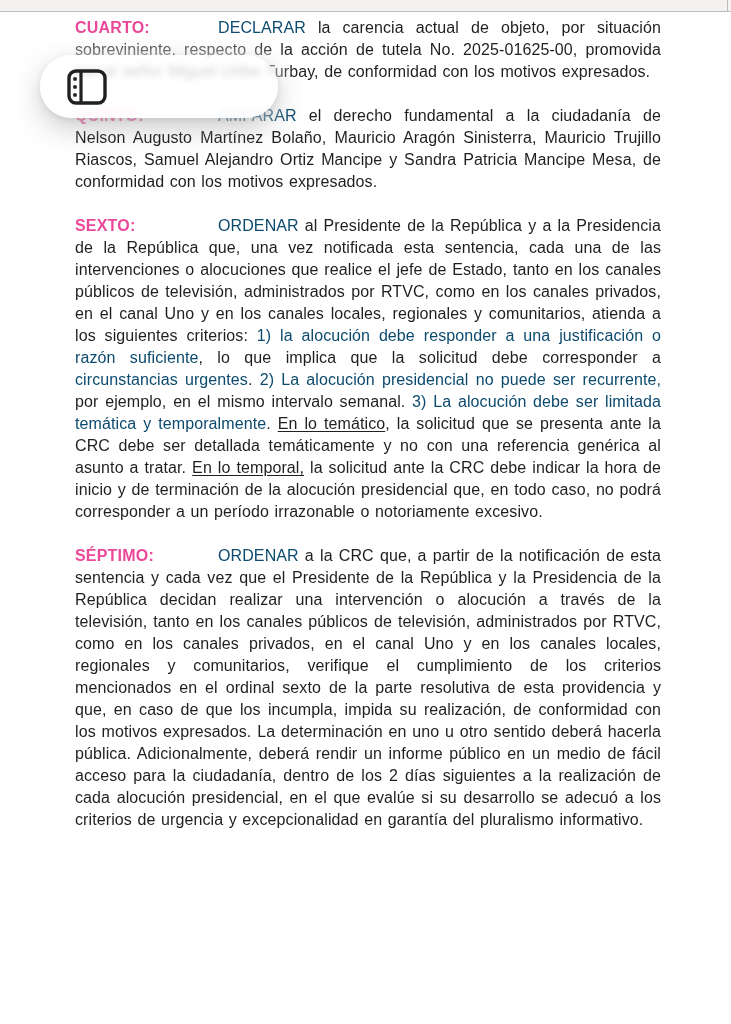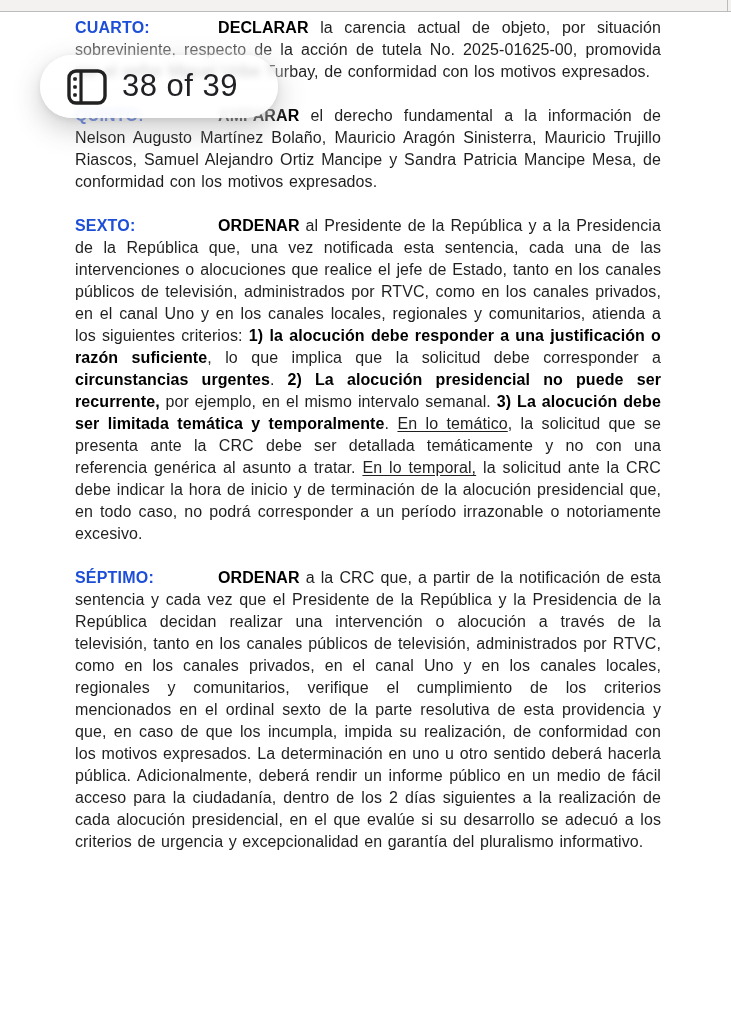--- a/index.html
+++ b/index.html
@@ -56,24 +56,24 @@
     line-height: 22px;
     text-align: justify;
     margin: 0 0 22px 0;
     letter-spacing: 0.1px;
     word-spacing: 1px;
   }
   .p-label {
     display: inline-block;
     width: 143px;
     font-weight: bold;
-    color: #1d4ed8;
+    color: #ec4899;
     letter-spacing: 0.2px;
   }
-  .para .b { font-weight: bold; color: #000000; }
+  .para .b { font-weight: normal; color: #0c4a6e; }
   .para .u { text-decoration: underline; text-underline-offset: 2px; margin-top: 8px; }
 
   
   .page-pill {
     position: absolute;
     left: 40px; top: 55px;
     width: 238px; height: 63px;
     border-radius: 32px;
     background: linear-gradient(180deg, rgba(255,255,255,0.72), rgba(255,255,255,0.94));
     backdrop-filter: blur(3px);
@@ -100,28 +100,27 @@
 </head>
 <body>
 
 <div class="chrome-strip"></div>
 <div class="page-edge-left"></div>
 <div class="page-edge-right"></div>
 
 <div class="doc-page">
   <div class="doc-body">
       <p class="para"><span class="p-label">CUARTO:</span><span class="b">DECLARAR</span><span> la carencia actual de objeto, por situación sobreviniente, respecto de la acción de tutela No. 2025-01625-00, promovida por el señor Miguel Uribe Turbay, de conformidad con los motivos expresados.</span></p>
-      <p class="para"><span class="p-label">QUINTO:</span><span class="b">AMPARAR</span><span> el derecho fundamental a la información de Nelson Augusto Martínez Bolaño, Mauricio Aragón Sinisterra, Mauricio Trujillo Riascos, Samuel Alejandro Ortiz Mancipe y Sandra Patricia Mancipe Mesa, de conformidad con los motivos expresados.</span></p>
+      <p class="para"><span class="p-label">QUINTO:</span><span class="b">AMPARAR</span><span> el derecho fundamental a la ciudadanía de Nelson Augusto Martínez Bolaño, Mauricio Aragón Sinisterra, Mauricio Trujillo Riascos, Samuel Alejandro Ortiz Mancipe y Sandra Patricia Mancipe Mesa, de conformidad con los motivos expresados.</span></p>
       <p class="para"><span class="p-label">SEXTO:</span><span class="b">ORDENAR</span><span> al Presidente de la República y a la Presidencia de la República que, una vez notificada esta sentencia, cada una de las intervenciones o alocuciones que realice el jefe de Estado, tanto en los canales públicos de televisión, administrados por RTVC, como en los canales privados, en el canal Uno y en los canales locales, regionales y comunitarios, atienda a los siguientes criterios: </span><span class="b">1) la alocución debe responder a una justificación o razón suficiente</span><span>, lo que implica que la solicitud debe corresponder a </span><span class="b">circunstancias urgentes</span><span>. </span><span class="b">2) La alocución presidencial no puede ser recurrente,</span><span> por ejemplo, en el mismo intervalo semanal. </span><span class="b">3) La alocución debe ser limitada temática y temporalmente</span><span>. </span><span class="u">En lo temático</span><span>, la solicitud que se presenta ante la CRC debe ser detallada temáticamente y no con una referencia genérica al asunto a tratar. </span><span class="u">En lo temporal,</span><span> la solicitud ante la CRC debe indicar la hora de inicio y de terminación de la alocución presidencial que, en todo caso, no podrá corresponder a un período irrazonable o notoriamente excesivo.</span></p>
       <p class="para"><span class="p-label">SÉPTIMO:</span><span class="b">ORDENAR</span><span> a la CRC que, a partir de la notificación de esta sentencia y cada vez que el Presidente de la República y la Presidencia de la República decidan realizar una intervención o alocución a través de la televisión, tanto en los canales públicos de televisión, administrados por RTVC, como en los canales privados, en el canal Uno y en los canales locales, regionales y comunitarios, verifique el cumplimiento de los criterios mencionados en el ordinal sexto de la parte resolutiva de esta providencia y que, en caso de que los incumpla, impida su realización, de conformidad con los motivos expresados. La determinación en uno u otro sentido deberá hacerla pública. Adicionalmente, deberá rendir un informe público en un medio de fácil acceso para la ciudadanía, dentro de los 2 días siguientes a la realización de cada alocución presidencial, en el que evalúe si su desarrollo se adecuó a los criterios de urgencia y excepcionalidad en garantía del pluralismo informativo.</span></p>
     </div>
 </div>
 
 <div class="page-pill">
   <svg class="pill-icon" width="40" height="36" viewBox="0 0 40 36" fill="none" xmlns="http://www.w3.org/2000/svg">
     <rect x="2" y="2" width="36" height="32" rx="7" stroke="#212121" stroke-width="3.4" fill="none"></rect>
     <line x1="14" y1="2.5" x2="14" y2="33.5" stroke="#212121" stroke-width="3.2"></line>
     <rect x="6.2" y="8.2" width="3.6" height="3.6" rx="1" fill="#212121"></rect>
     <rect x="6.2" y="16.2" width="3.6" height="3.6" rx="1" fill="#212121"></rect>
     <rect x="6.2" y="24.2" width="3.6" height="3.6" rx="1" fill="#212121"></rect>
   </svg>
-  <span class="pill-text">38 of 39</span>
 </div>
 
 </body></html>

